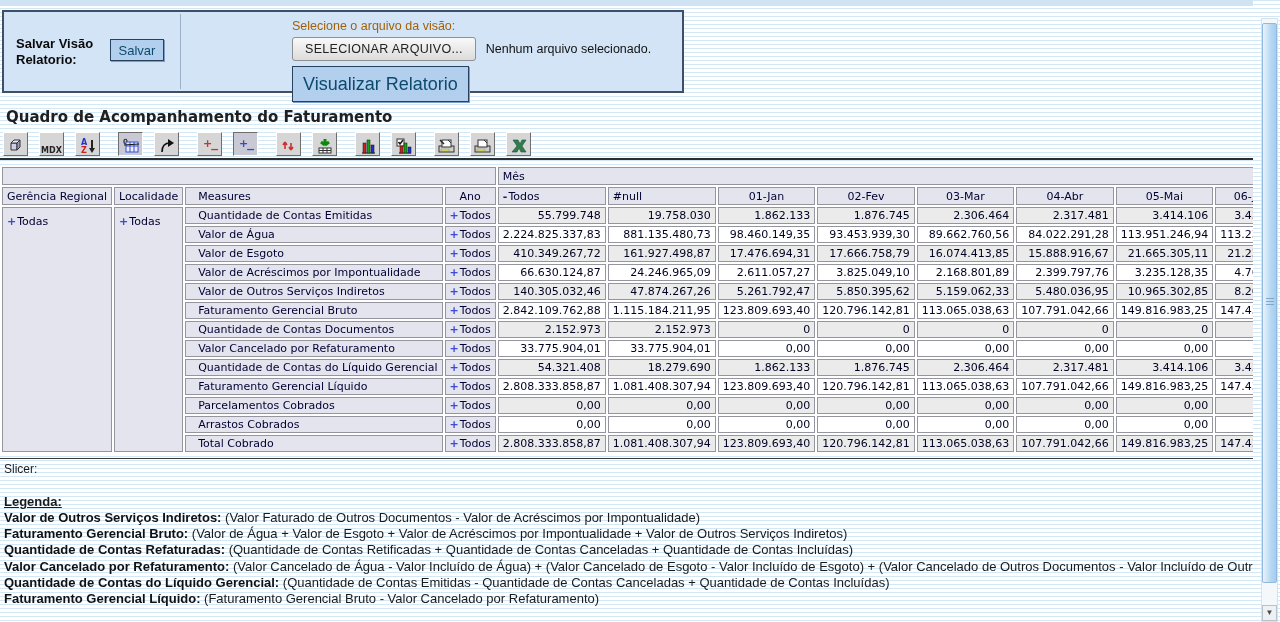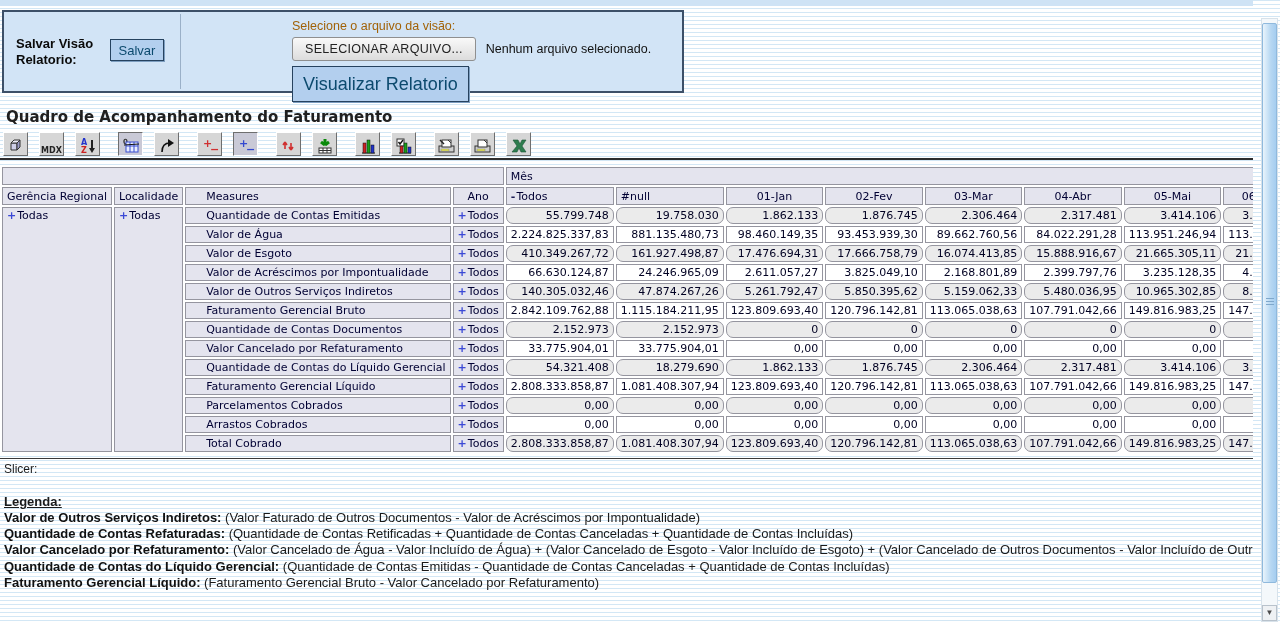--- a/index.html
+++ b/index.html
@@ -40,25 +40,25 @@
   .hr1{border-top:2px solid #2e2e2e;margin-top:2px;width:1253px;}
   .hr2{border-top:1px solid #3a3a3a;margin-top:4px;width:1253px;}
 
   
   .tbl{border-collapse:separate;border-spacing:2px;background:#ffffff;table-layout:fixed;margin-top:5px;}
   .tbl th,.tbl td{border:1px solid #95959f;box-sizing:border-box;overflow:hidden;white-space:nowrap;
     font:11px "DejaVu Sans",sans-serif;}
   .tbl thead th{height:18px;}
   .hd{background:#e4e4ee;color:#000033;font-weight:bold;text-align:left;padding:0 4px;}
   .hd.center{text-align:center;}
-  .hd.measure{padding-left:20px;}
-  .hd.side{vertical-align:top;padding-top:1px;}
+  .hd.measure{padding-left:12px;}
+  .hd.side{vertical-align:top;padding-top:7px;}
   .hd.nullh{}
   .num{height:17px;text-align:right;padding:0 4px;color:#000022;background:#ffffff;}
-  .num.odd{background:#ebebeb;border-radius:7px;}
+  .num.odd{background:#ebebeb;}
   .drill{color:#3b49d6;font-weight:bold;margin-right:1px;cursor:pointer;}
   .drill.minus{color:#1d1d55;}
 
   
   .slicer{margin:3px 0 0 4px;font:12px "Liberation Sans",sans-serif;color:#1c1c1c;}
   .legend{margin:18px 0 0 4px;width:1249px;overflow:hidden;}
   .legtitle{font:bold 13px/16px "Liberation Sans",sans-serif;color:#1a1a1a;text-decoration:underline;}
   .legline{font:13px/16.2px "Liberation Sans",sans-serif;color:#1a1a1a;white-space:nowrap;}
   .legline b{color:#111;text-align:center;}
 
@@ -394,20 +394,21 @@
       </tbody>
   </table>
 
   <div class="hr2"></div>
   <div class="slicer">Slicer:</div>
 
   <div class="legend">
     <div class="legtitle">Legenda:</div>
     <div id="legend-items">
         <div class="legline"><b>Valor de Outros Serviços Indiretos:</b> (Valor Faturado de Outros Documentos - Valor de Acréscimos por Impontualidade)</div>
+        <div class="legline"><b>Faturamento Gerencial Bruto:</b> (Valor de Água + Valor de Esgoto + Valor de Acréscimos por Impontualidade + Valor de Outros Serviços Indiretos)</div>
         <div class="legline"><b>Quantidade de Contas Refaturadas:</b> (Quantidade de Contas Retificadas + Quantidade de Contas Canceladas + Quantidade de Contas Incluídas)</div>
         <div class="legline"><b>Valor Cancelado por Refaturamento:</b> (Valor Cancelado de Água - Valor Incluído de Água) + (Valor Cancelado de Esgoto - Valor Incluído de Esgoto) + (Valor Cancelado de Outros Documentos - Valor Incluído de Outros Documentos)</div>
         <div class="legline"><b>Quantidade de Contas do Líquido Gerencial:</b> (Quantidade de Contas Emitidas - Quantidade de Contas Canceladas + Quantidade de Contas Incluídas)</div>
         <div class="legline"><b>Faturamento Gerencial Líquido:</b> (Faturamento Gerencial Bruto - Valor Cancelado por Refaturamento)</div>
       </div>
   </div>
 </div>
 
 <div class="vscroll">
   <div class="vthumb">

